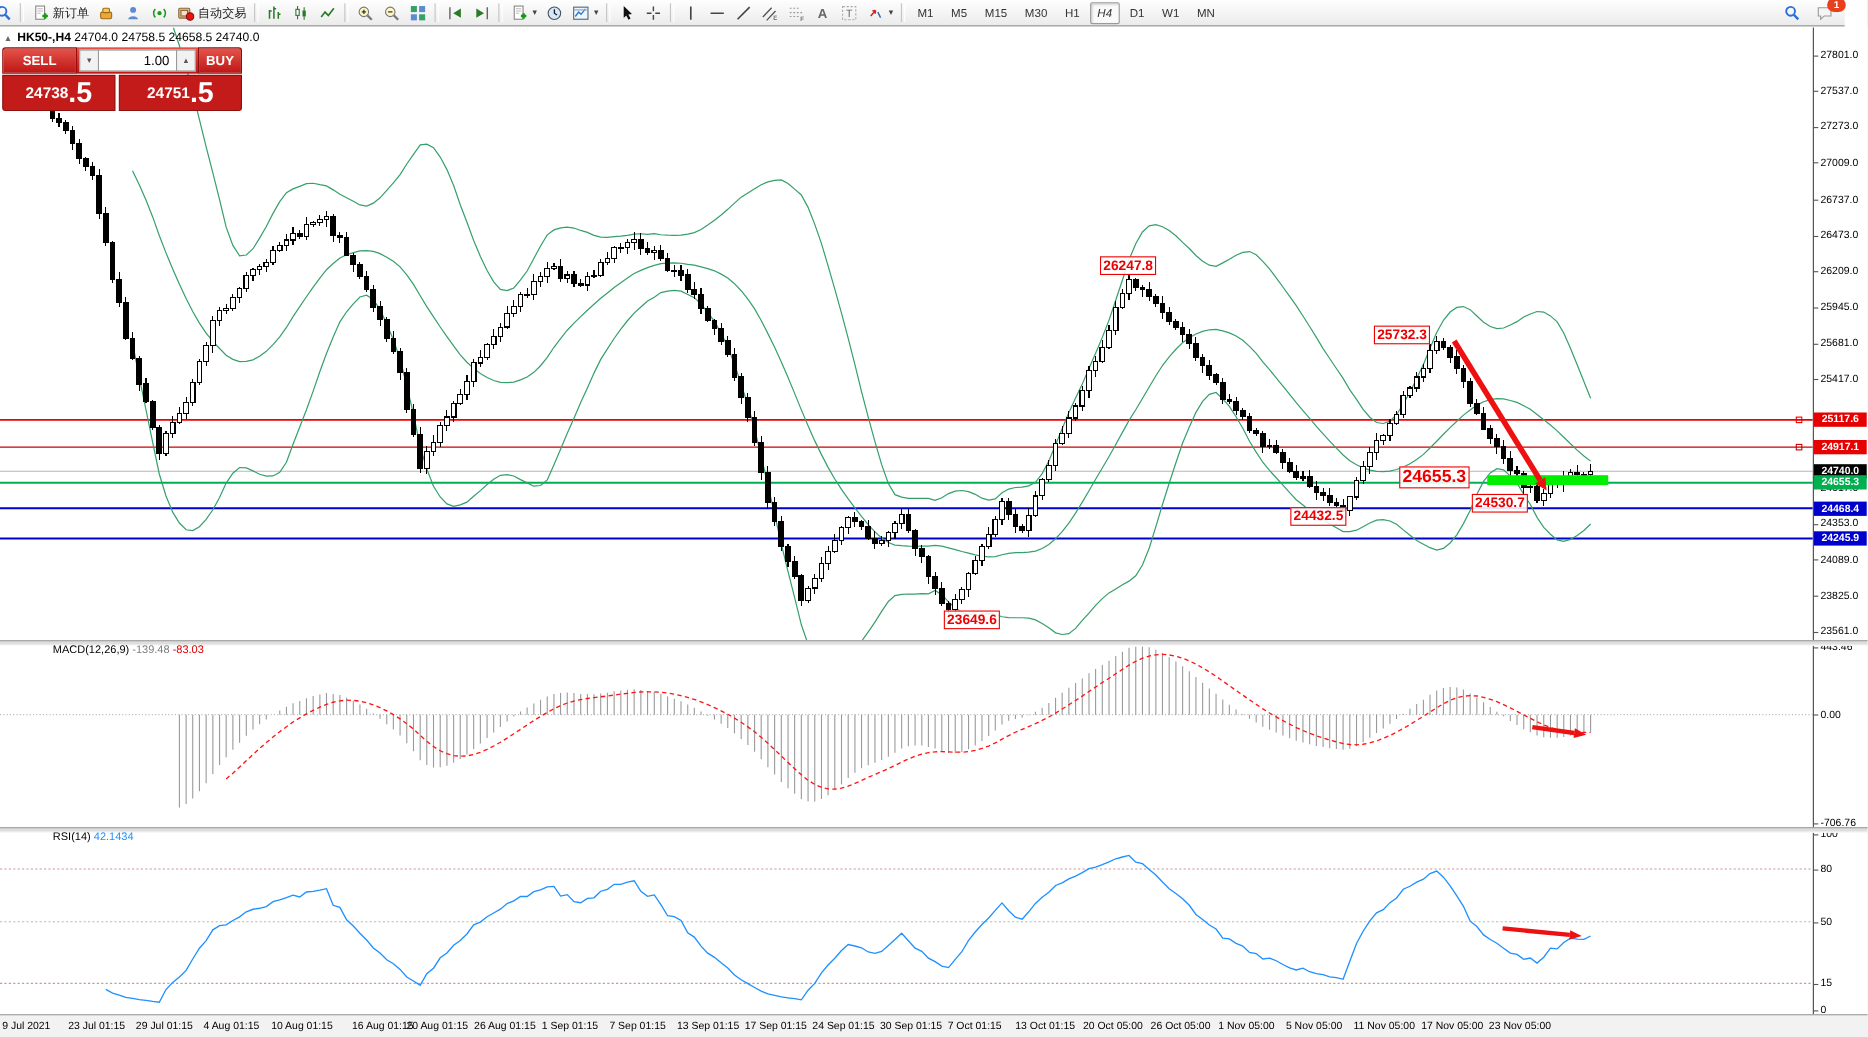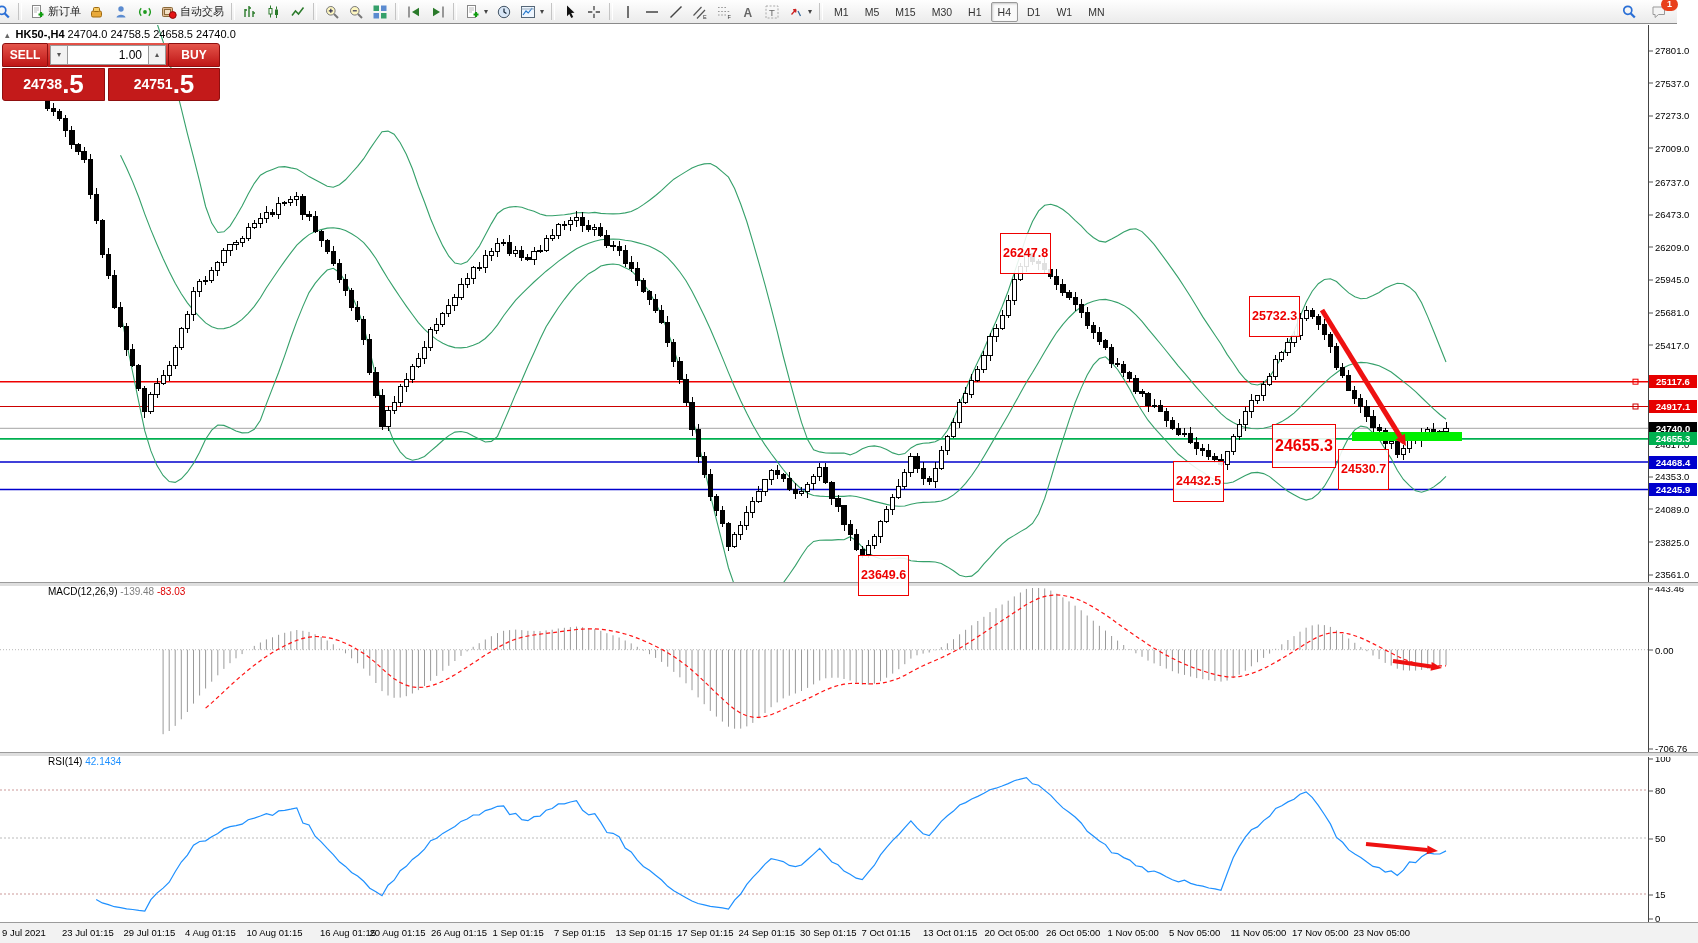--- a/index.html
+++ b/index.html
@@ -8,21 +8,21 @@
   
   #toolbar{position:absolute;left:0;top:0;width:1677px;height:24px;
     background:linear-gradient(#fefefe,#ebebeb);border-bottom:1px solid #8a8a8a;
     display:flex;align-items:center;padding-left:0;box-sizing:border-box;}
   .tb-btn{display:flex;align-items:center;gap:3px;height:20px;padding:0 4px;border-radius:2px;
     font-size:11px;color:#222;white-space:nowrap;}
   .tb-btn svg{display:block;}
   .tb-sep{width:2px;height:17px;border-left:1px solid #c4c4c4;border-right:1px solid #ffffff;margin:0 3px;}
   .dd-caret{font-size:8px;color:#444;margin-left:1px;}
   .tf-btn{font-size:10.5px;color:#333;height:18px;line-height:18px;padding:0 6px;margin:0 1px;border:1px solid transparent;}
-  .tf-btn.active{background:#fafafa;border:1px solid #9a9a9a;border-radius:2px;box-shadow:inset 1px 1px 2px #c9c9c9;}
+  .tf-btn.active{background:#fafafa;border:1px solid #9a9a9a;border-radius:2px;box-shadow:inset 1px 1px 2px #c9c9c9;font-style:italic;}
   #tb-right{margin-left:auto;display:flex;align-items:center;margin-right:6px;gap:6px;}
   .chat-wrap{position:relative;}
   .chat-badge{position:absolute;top:-4px;right:-7px;background:#e8401c;color:#fff;font-size:9px;font-weight:bold;
     border-radius:8px;min-width:13px;height:13px;line-height:13px;text-align:center;padding:0 2px;}
 
   
   #chart-svg{position:absolute;left:0;top:25px;}
   .pane-sep{position:absolute;left:0;width:1698px;height:3px;background:#dedede;border-top:1px solid #9b9b9b;border-bottom:1px solid #ffffff;z-index:6;}
   #axis-col{position:absolute;left:1648px;top:25px;width:50px;height:897px;background:#ffffff;border-left:1px solid #444;z-index:5;}
   .tick{position:absolute;left:1655px;transform:translateY(-50%);font-size:9.5px;color:#000;z-index:5;white-space:nowrap;}
@@ -30,34 +30,34 @@
   .badge{position:absolute;left:1649px;width:48px;height:13px;color:#fff;font-size:9.5px;font-weight:bold;
     text-align:center;line-height:13px;z-index:6;}
   #title-line{position:absolute;left:5px;top:28px;font-size:11px;color:#000;z-index:7;}
   #title-line .caret{color:#666;font-size:9px;margin-right:3px;}
   #title-line .sym{font-weight:bold;}
   .pane-label{position:absolute;left:4px;font-size:10px;color:#000;z-index:7;white-space:nowrap;padding-left:44px;}
   .pl-gray{color:#7d7d7d;} .pl-red{color:#dd0000;} .pl-blue{color:#1e90ff;}
 
   
   .price-label{position:absolute;border:1px solid #ee0000;color:#ee0000;background:rgba(255,255,255,0.88);
-    font-weight:bold;font-size:12.5px;line-height:15px;padding:12px 2px;z-index:8;white-space:nowrap;}
+    font-weight:bold;font-size:12.5px;line-height:15px;padding:0 2px;z-index:8;white-space:nowrap;}
   .price-label.big{font-size:16px;line-height:18px;}
 
   
   #time-axis{position:absolute;left:0;top:922px;width:1698px;height:21px;background:#f2f2f2;border-top:1px solid #9b9b9b;z-index:6;}
   .dlabel{position:absolute;top:4px;font-size:9.5px;color:#000;white-space:nowrap;}
 
   
   #oneclick{position:absolute;left:2px;top:43px;width:218px;z-index:9;}
   .oc-top{display:flex;height:24px;}
   .oc-sell,.oc-buy{border:1px solid #8f0f0f;color:#fff;font-size:12px;font-weight:bold;
     background:linear-gradient(#e4544a,#bf1616);cursor:default;}
-  .oc-sell{width:46px;border-radius:3px 0 0 0;}
-  .oc-buy{width:52px;border-radius:0 3px 0 0;}
+  .oc-sell{width:68px;border-radius:3px 0 0 0;}
+  .oc-buy{width:40px;border-radius:0 3px 0 0;}
   .oc-vol{flex:1;display:flex;background:linear-gradient(#e4544a,#bf1616);align-items:center;padding:1px 2px;}
   .oc-spin{width:16px;height:18px;background:#f2f2f2;border:1px solid #9a9a9a;font-size:8px;color:#555;
     text-align:center;line-height:18px;}
   .oc-val{flex:1;height:18px;background:#fff;border-top:1px solid #9a9a9a;border-bottom:1px solid #9a9a9a;
     font-size:12px;color:#000;text-align:right;padding-right:6px;line-height:18px;}
   .oc-prices{display:flex;gap:3px;margin-top:1px;}
   .oc-price{background:#c31a1a;border:1px solid #8f0f0f;color:#fff;display:flex;align-items:center;
     justify-content:center;height:30px;padding-bottom:1px;}
   .oc-price.sell{width:101px;border-radius:0 0 0 3px;}
   .oc-price.buy{width:110px;border-radius:0 0 3px 0;}

